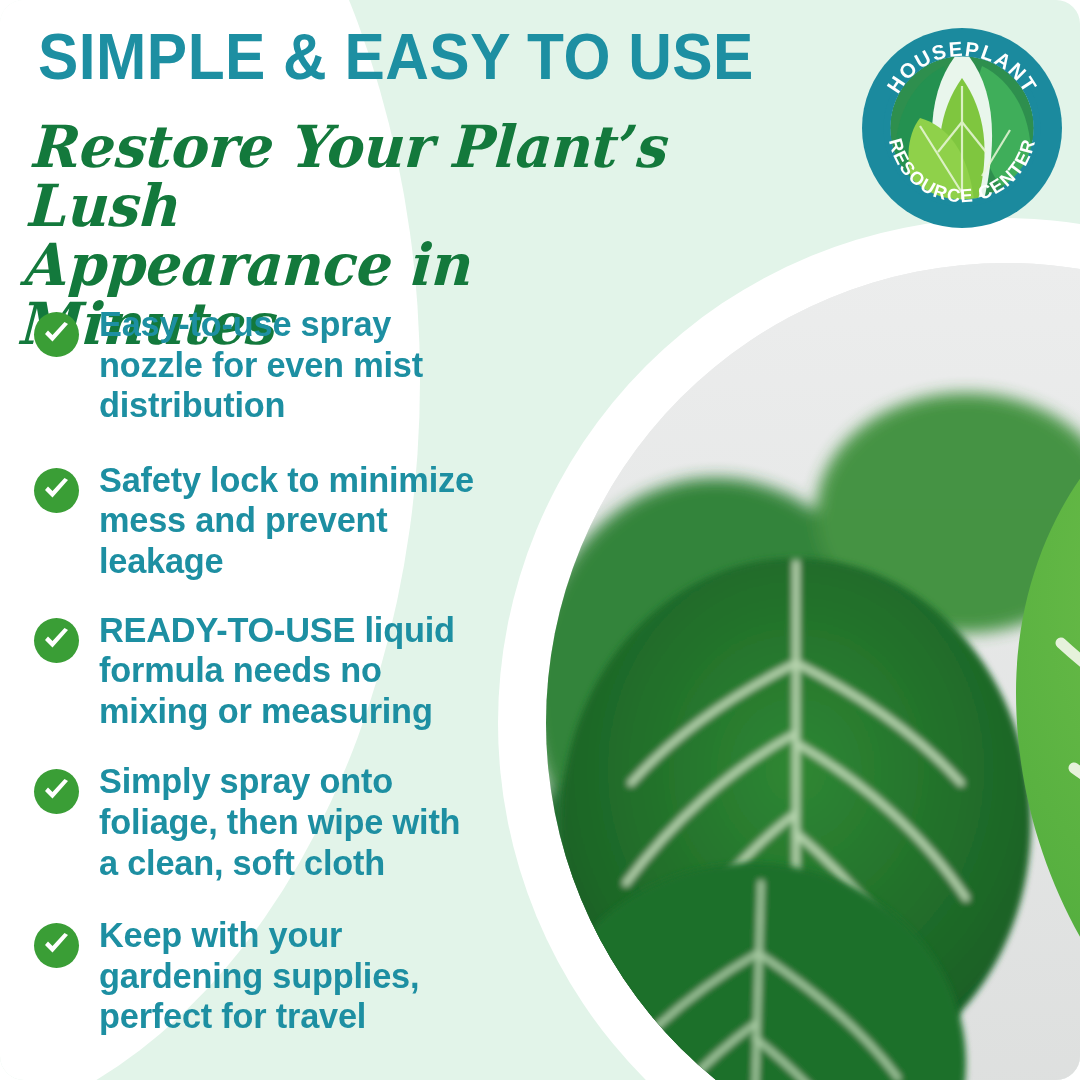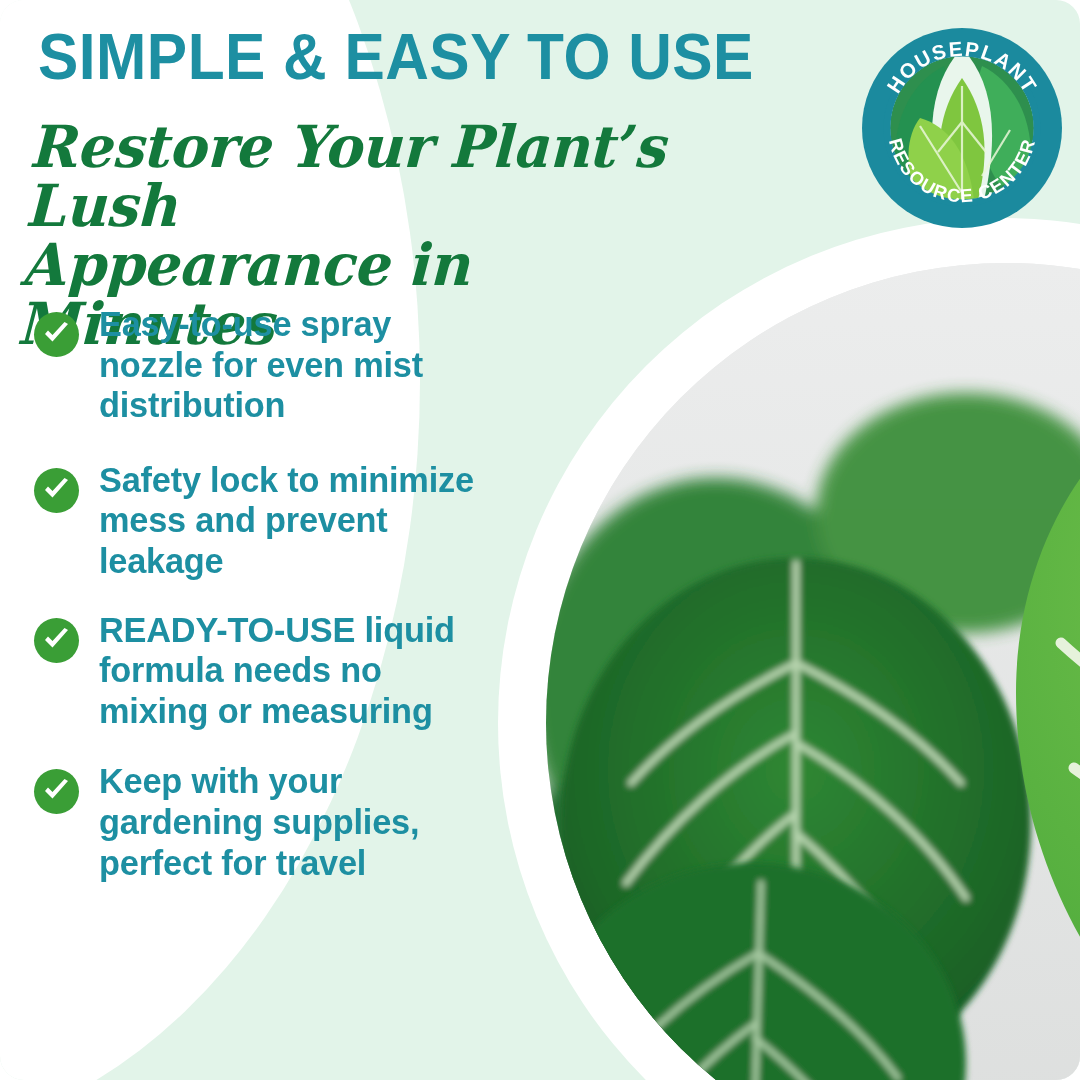--- a/index.html
+++ b/index.html
@@ -371,20 +371,32 @@
           <path d="M2 12 L9.5 19.5 L25 2 L21.5 0 L9.5 13 L5 8.5 Z" fill="#ffffff"></path>
         </svg>
       </div>
       <div class="bullet-text">
         <span style="display: block;">READY-TO-USE liquid</span>
         <span style="display: block;">formula needs no</span>
         <span style="display: block;">mixing or measuring</span>
       </div>
     </div>
 
+    <div class="bullet b3">
+      <div class="check">
+        <svg viewBox="0 0 27 25" aria-hidden="true">
+          <path d="M2 12 L9.5 19.5 L25 2 L21.5 0 L9.5 13 L5 8.5 Z" fill="#ffffff"></path>
+        </svg>
+      </div>
+      <div class="bullet-text">
+        <span style="display: block;">Simply spray onto</span>
+        <span style="display: block;">foliage, then wipe with</span>
+        <span style="display: block;">a clean, soft cloth</span>
+      </div>
+    </div>
 
     <div class="bullet b4">
       <div class="check">
         <svg viewBox="0 0 27 25" aria-hidden="true">
           <path d="M2 12 L9.5 19.5 L25 2 L21.5 0 L9.5 13 L5 8.5 Z" fill="#ffffff"></path>
         </svg>
       </div>
       <div class="bullet-text">
         <span style="display: block;">Keep with your</span>
         <span style="display: block;">gardening supplies,</span>

